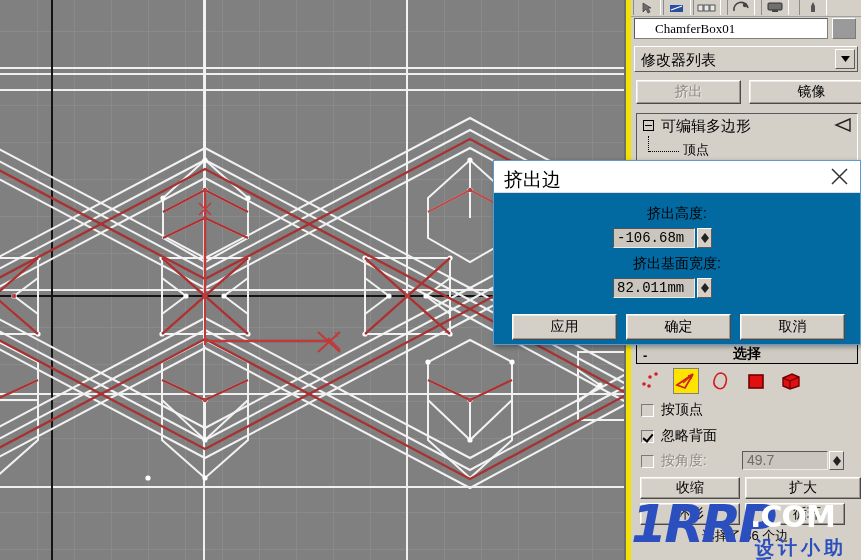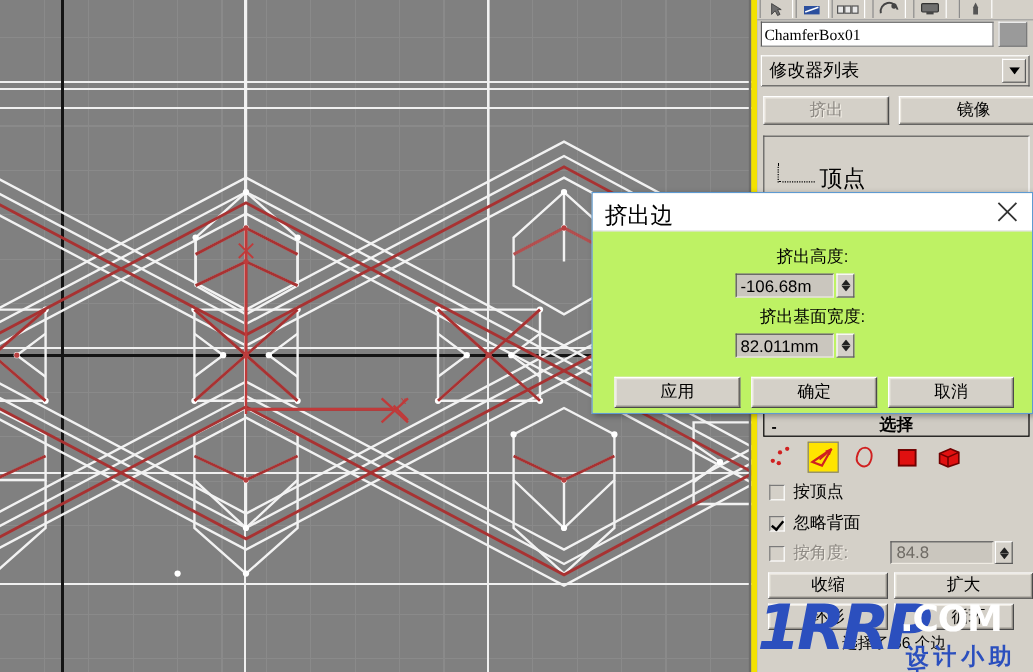--- a/index.html
+++ b/index.html
@@ -45,34 +45,33 @@
 
   .name-row{
     position:absolute;left:3px;top:18px;width:224px;height:22px;
   }
   .name-field{
     position:absolute;left:0;top:0;width:194px;height:21px;
     background:#ffffff;border:1px solid #7f7f7f;
     border-top-color:#5a5a5a;border-left-color:#5a5a5a;
     box-sizing:border-box;
     font-family:"Liberation Serif","DejaVu Serif",serif;
-    font-size:13px;line-height:19px;padding-left:2px;color:#000;
+    font-size:13px;line-height:19px;padding-left:20px;color:#000;
     white-space:nowrap;overflow:hidden;
   }
   .color-swatch{
     position:absolute;left:198px;top:0;width:24px;height:21px;
     background:#9a9a9a;border:1px solid #ffffff;
     border-right-color:#7a7a7a;border-bottom-color:#7a7a7a;box-sizing:border-box;
   }
   .modlist{
     position:absolute;left:3px;top:46px;width:224px;height:26px;
     background:#d4d0c8;border:1px solid #ffffff;
     border-right-color:#5a5a5a;border-bottom-color:#5a5a5a;
     box-sizing:border-box;
-    font-family:Liberation Serif, serif;
   }
   .modlist-txt{
     position:absolute;left:6px;top:3px;font-size:15px;line-height:19px;color:#000;
   }
   .modlist-arrow{
     position:absolute;right:2px;top:2px;width:20px;height:20px;
     background:#d4d0c8;border:1px solid #ffffff;
     border-right-color:#5a5a5a;border-bottom-color:#5a5a5a;
     box-sizing:border-box;display:flex;align-items:center;justify-content:center;
   }
@@ -98,21 +97,21 @@
     position:absolute;left:6px;top:6px;width:11px;height:11px;
     border:1px solid #000;background:#d4d0c8;box-sizing:border-box;
   }
   .stack-expander:before{
     content:"";position:absolute;left:1px;top:4px;width:7px;height:1px;background:#000;
   }
   .stack-lbl{
     position:absolute;left:24px;top:1px;font-size:15px;line-height:21px;color:#000;
   }
   .stack-child{
-    position:absolute;left:46px;top:25px;font-size:19px;line-height:21px;color:#000;
+    position:absolute;left:46px;top:25px;font-size:13px;line-height:21px;color:#000;
   }
   .stack-dots{
     position:absolute;left:11px;top:22px;width:1px;height:16px;
     border-left:1px dotted #000;
   }
   .stack-dots2{
     position:absolute;left:12px;top:37px;width:30px;height:1px;
     border-top:1px dotted #000;
   }
   .stack-pin{position:absolute;right:6px;top:4px;}
@@ -180,30 +179,30 @@
     position:absolute;left:0;top:0;right:0;height:31px;
     background:#ffffff;border-bottom:1px solid #dcdcdc;
   }
   .dlg-title-txt{
     position:absolute;left:10px;top:6px;font-size:19px;color:#000;
   }
   .dlg-close{
     position:absolute;right:8px;top:3px;width:26px;height:24px;
     display:flex;align-items:center;justify-content:center;cursor:default;
   }
-  .dlg-body{position:absolute;left:0;top:32px;right:0;bottom:0;background:#bef264;}
+  .dlg-body{position:absolute;left:0;top:32px;right:0;bottom:0;background:#0369a1;}
   .dlg-lbl{
     position:absolute;font-size:14px;color:#000;text-align:center;width:100%;
   }
   .dlg-field{
     position:absolute;background:#cac6be;
     border:1px solid #545454;border-right-color:#efebe3;border-bottom-color:#efebe3;
     box-sizing:border-box;font-size:14px;line-height:18px;color:#000;
     padding-left:3px;white-space:nowrap;overflow:hidden;
-    font-family:Liberation Sans, sans-serif;
+    font-family:Liberation Mono, monospace;
   }
   .dlg-btn{position:absolute;height:26px;width:105px;font-size:14px;}
 
   
   .watermark{position:absolute;left:630px;top:498px;width:231px;height:62px;pointer-events:none;}
   .wm1{
     position:absolute;left:1px;top:0px;font-size:52px;font-weight:bold;
     font-family:"DejaVu Sans",sans-serif;
     color:#2b4fbe;font-style:italic;letter-spacing:-3px;line-height:52px;
   }
@@ -473,20 +472,29 @@
         <svg width="9" height="6">
             <path d="M0 0 L9 0 L4.5 6 Z" fill="#000"></path>
           </svg>
       </span>
     </div>
 
     <div class="btn3d btn-extrude disabled">挤出</div>
     <div class="btn3d btn-mirror">镜像</div>
 
     <div class="stack">
+      <div class="stack-row">
+        <span class="stack-expander"></span>
+        <span class="stack-lbl">可编辑多边形</span>
+        <span class="stack-pin">
+          <svg width="18" height="14">
+              <path d="M17 1 L3 7 L17 13 Z" fill="none" stroke="#222" stroke-width="1.4"></path>
+            </svg>
+        </span>
+      </div>
       <span class="stack-dots"></span>
       <span class="stack-dots2"></span>
       <span class="stack-child">顶点</span>
     </div>
 
     <div class="rollout-hdr">
       <span class="minus">-</span>
       <span>选择</span>
     </div>
   </div>
@@ -532,21 +540,21 @@
 
   <div class="chk-row" style="left:641px;top:427px;">
     <span class="chkbox on"></span>
     <span class="chk-lbl">忽略背面</span>
   </div>
 
   <div class="chk-row" style="left:641px;top:452px;">
     <span class="chkbox"></span>
     <span class="chk-lbl dim">按角度:</span>
   </div>
-  <div class="spinfield" style="position:absolute;left:742px;top:451px;width:86px;height:19px;">84.8</div>
+  <div class="spinfield" style="position:absolute;left:742px;top:451px;width:86px;height:19px;">49.7</div>
   <div class="spinner" style="position:absolute;left:829px;top:451px;">
     <div>
       <svg width="8" height="5">
           <path d="M4 0 L8 5 L0 5 Z" fill="#222"></path>
         </svg></div>
     <div>
       <svg width="8" height="5">
           <path d="M4 5 L0 0 L8 0 Z" fill="#222"></path>
         </svg></div>
   </div>

